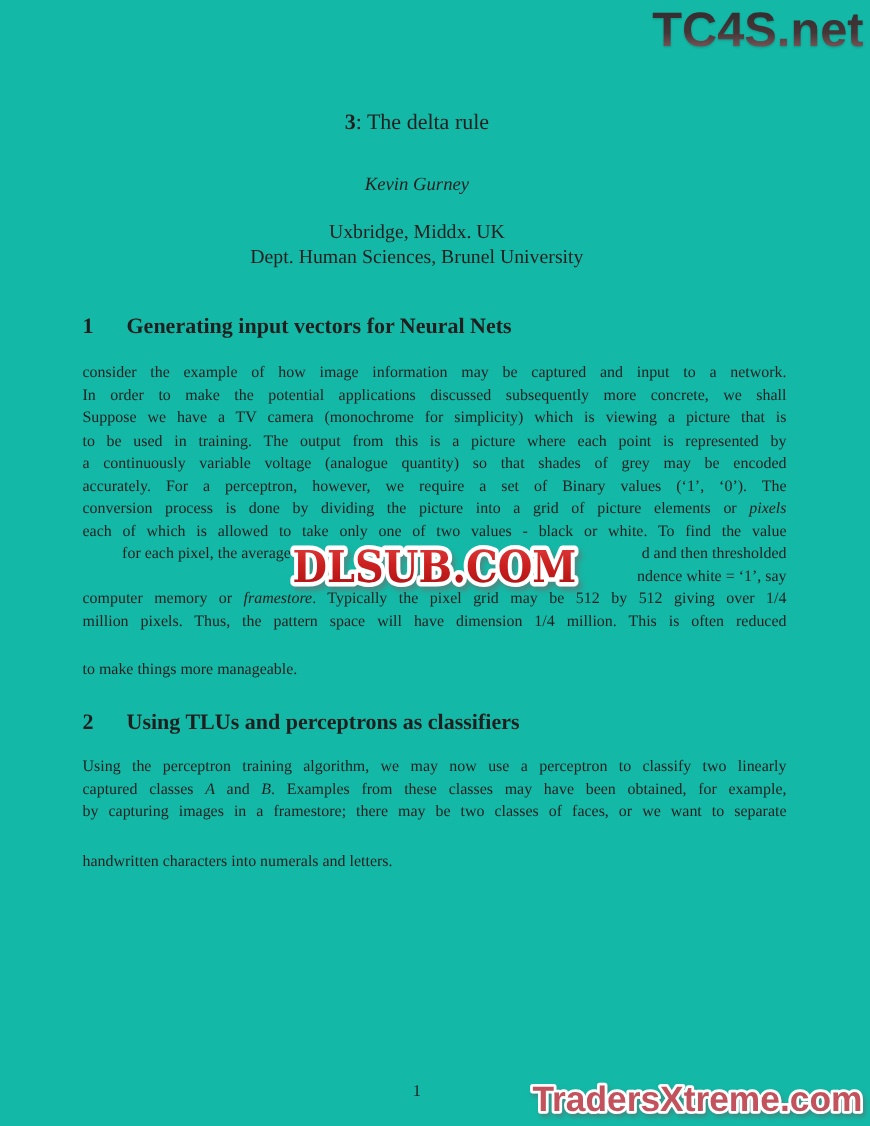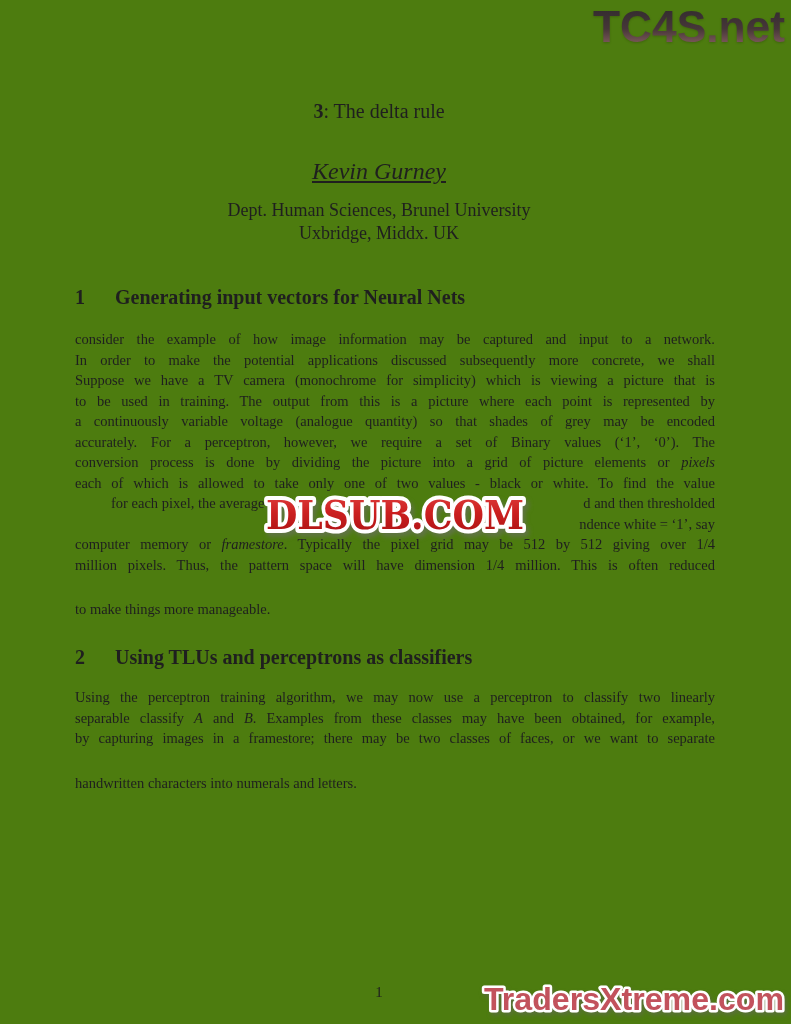--- a/index.html
+++ b/index.html
@@ -1,27 +1,27 @@
 <!DOCTYPE html>
 <html><head>
 <meta charset="utf-8">
 <style>
   html,body{margin:0;padding:0;background:#888;}
   .page{
     position:relative;
     width:791px;height:1024px;
     margin:0 auto;
-    background:#4d7c0f;
+    background:#14b8a6;
     font-family:"Liberation Serif", serif;
     color:#1f1f1f;
     overflow:hidden;
   }
   .doc-title{position:absolute;top:100px;left:0;width:758px;text-align:center;font-size:20px;}
   .doc-title .num{font-weight:bold;}
-  .doc-author{position:absolute;top:158px;left:0;width:758px;text-align:center;font-size:24px;font-style:italic;text-decoration:underline;}
+  .doc-author{position:absolute;top:158px;left:0;width:758px;text-align:center;font-size:17px;font-style:italic;}
   .doc-affil{position:absolute;top:199px;left:0;width:758px;text-align:center;font-size:18px;line-height:23px;}
   
   .sec-head{position:absolute;left:75px;width:640px;display:flex;font-weight:bold;font-size:20px;line-height:24px;}
   .sec-head .sec-num{flex:none;width:40px;}
   #sec1-head{top:285px;}
   #sec2-head{top:645px;}
   .paragraph{position:absolute;left:75px;width:640px;font-size:14.5px;}
   #para1{top:329px;}
   #para2{top:687px;}
   .line{height:20.5px;line-height:20.5px;text-align:justify;text-align-last:justify;}
@@ -52,22 +52,22 @@
         <stop offset="55%" stop-color="#463638"></stop>
         <stop offset="100%" stop-color="#96696a"></stop>
       </linearGradient>
     </defs>
     <text x="101" y="41" text-anchor="middle" font-size="44" textLength="192" lengthAdjust="spacingAndGlyphs" fill="url(#tc4sgrad)">TC4S.net</text>
   </svg>
 
   <div class="doc-title"><span class="num">3</span><span>: The delta rule</span></div>
   <div class="doc-author">Kevin Gurney</div>
   <div class="doc-affil">
+    <div>Uxbridge, Middx. UK</div>
     <div>Dept. Human Sciences, Brunel University</div>
-    <div>Uxbridge, Middx. UK</div>
   </div>
 
   <div class="sec-head" id="sec1-head">
     <span class="sec-num">1</span>
     <span>Generating input vectors for Neural Nets</span>
   </div>
   <div class="paragraph" id="para1">
       <div class="line just"><span>consider the example of how image information may be captured and input to a network.</span></div>
       <div class="line just"><span>In order to make the potential applications discussed subsequently more concrete, we shall</span></div>
       <div class="line just"><span>Suppose we have a TV camera (monochrome for simplicity) which is viewing a picture that is</span></div>
@@ -100,21 +100,21 @@
     </defs>
     <text x="147" y="43" text-anchor="middle" font-size="40" textLength="258" lengthAdjust="spacingAndGlyphs" fill="url(#dlsubgrad)" stroke="#ffffff" stroke-width="8" stroke-linejoin="round" paint-order="stroke">DLSUB.COM</text>
   </svg>
 
   <div class="sec-head" id="sec2-head">
     <span class="sec-num">2</span>
     <span>Using TLUs and perceptrons as classifiers</span>
   </div>
   <div class="paragraph" id="para2">
       <div class="line just"><span>Using the perceptron training algorithm, we may now use a perceptron to classify two linearly</span></div>
-      <div class="line just"><span>separable classify </span><span class="it">A</span><span> and </span><span class="it">B</span><span>. Examples from these classes may have been obtained, for example,</span></div>
+      <div class="line just"><span>captured classes </span><span class="it">A</span><span> and </span><span class="it">B</span><span>. Examples from these classes may have been obtained, for example,</span></div>
       <div class="line just"><span>by capturing images in a framestore; there may be two classes of faces, or we want to separate</span></div>
       <div class="line left"><span>handwritten characters into numerals and letters.</span></div>
     </div>
 
   <div class="page-number">1</div>
 
   <svg id="wm-traders" class="wm" width="316" height="46" viewBox="0 0 316 46">
     <text x="158" y="34" text-anchor="middle" font-size="32" textLength="300" lengthAdjust="spacingAndGlyphs" fill="#c2525c" stroke="#ffffff" stroke-width="5" stroke-linejoin="round" paint-order="stroke">TradersXtreme.com</text>
   </svg>
 

